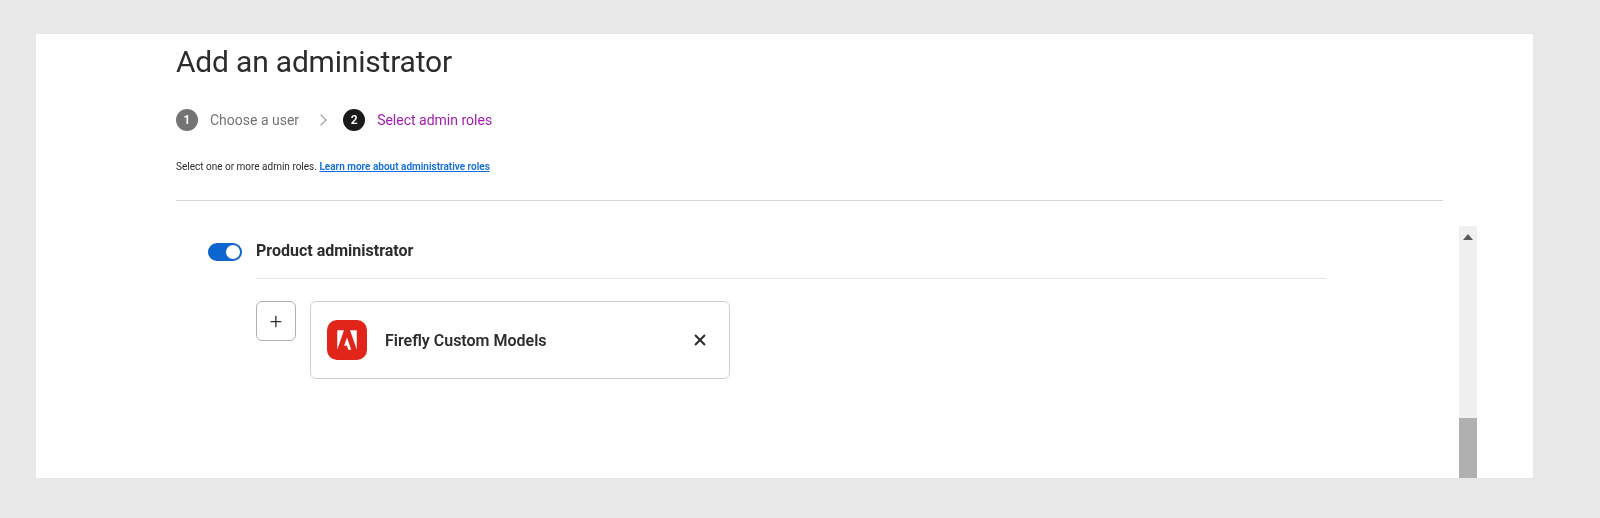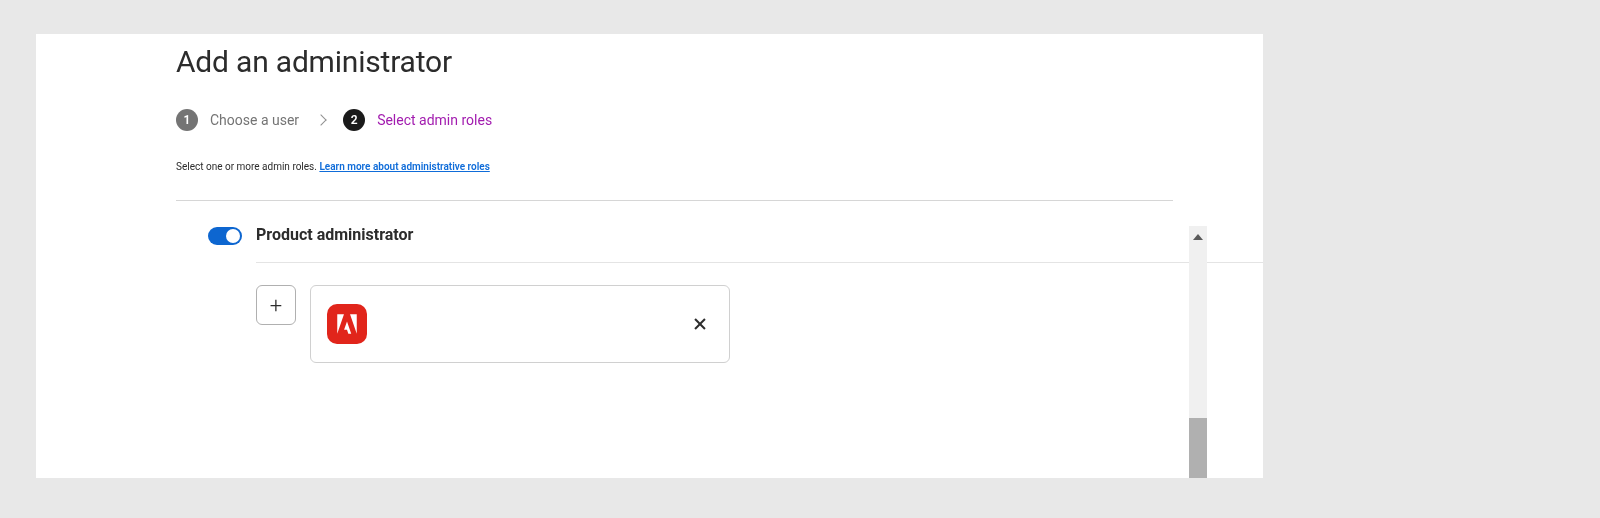--- a/index.html
+++ b/index.html
@@ -6,21 +6,21 @@
   html, body { width: 1600px; height: 518px; }
   body {
     background: #e8e8e8;
     font-family: -apple-system, BlinkMacSystemFont, "Segoe UI", Roboto, Arial, sans-serif;
     color: #2c2c2c;
     overflow: hidden;
   }
   .canvas {
     position: absolute;
     left: 36px; top: 34px;
-    width: 1227px; height: 444px;
+    width: 1497px; height: 444px;
     background: #ffffff;
     overflow: hidden;
   }
   .content {
     position: absolute;
     left: 140px; top: 10px; 
     right: 90px;
   }
   .page-title {
     font-size: 30px;
@@ -69,21 +69,21 @@
   .helper-line a {
     color: #0f6cd9;
     text-decoration: underline;
     font-weight: 600;
   }
   .divider {
     margin-top: 28px;
     border-top: 1px solid #d6d6d6;
   }
   .role-panel {
-    margin-top: 24px;
+    margin-top: 40px;
     width: 1150px;
     padding: 0 0 0 0;
   }
   .role-row {
     display: flex;
     align-items: flex-start;
     gap: 14px;
   }
   .toggle {
     margin-left: 32px;
@@ -260,20 +260,21 @@
             <div class="add-btn">
               <span>+</span>
             </div>
             <div class="product-card">
               <div class="product-icon">
                 <svg viewBox="0 0 24 24" aria-hidden="true">
                   <path fill="#ffffff" d="M14.8 3 H21 V21 L14.8 3 Z M3 3 H9.2 L3 21 V3 Z M12 9.6 L15.9 21 H13.2 L12 17.4 H9.3 L12 9.6 Z"></path>
                 </svg>
               </div>
               <div class="product-text">
+                <div class="product-name">Firefly Custom Models</div>
               </div>
               <div class="remove-x" aria-label="remove"></div>
             </div>
           </div>
 
         </div>
       </div>
     </div>
 
   </div>

